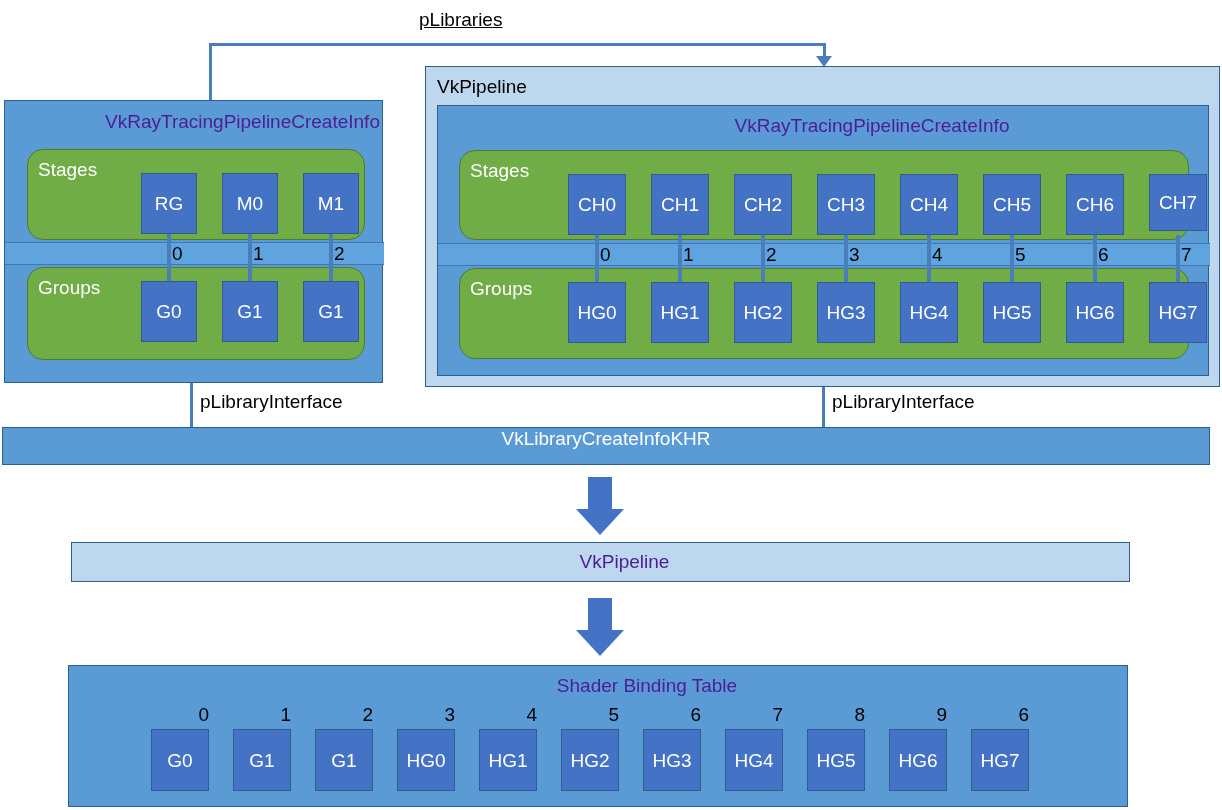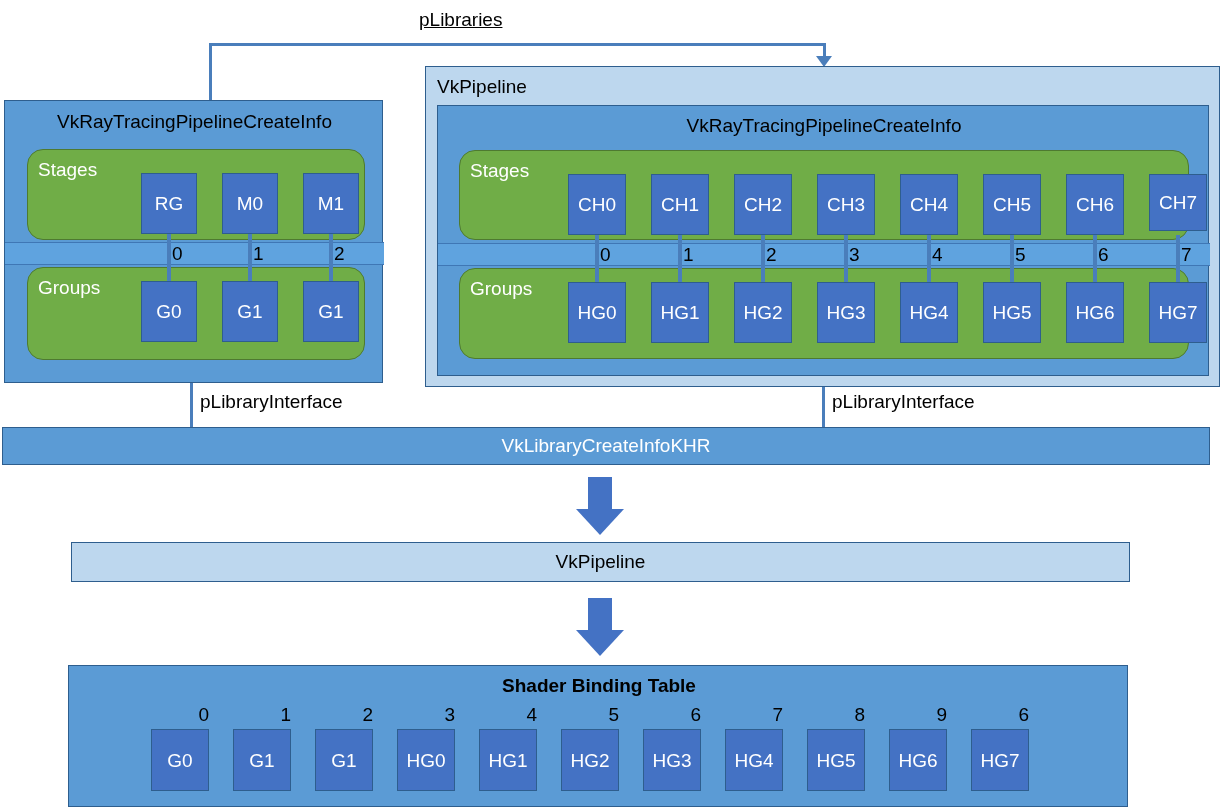--- a/index.html
+++ b/index.html
@@ -36,24 +36,25 @@
     color:#ffffff;
     display:flex;
     align-items:center;
     justify-content:center;
     font-size:19px;
     line-height:1;
     white-space:nowrap;
   }
 
   .title-dark{
-    color:#000000;
+    color:#4c1d95;
     font-size:19px;
     text-align:center;
     white-space:nowrap;
+    margin-left:48px;
   }
   .title-white{
     color:#ffffff;
     font-size:19px;
     text-align:center;
     white-space:nowrap;
   }
   .label-white{
     color:#ffffff;
     font-size:19px;
@@ -202,40 +203,40 @@
           <div class="abs idx-num" style="left: 743px; top: 139px;">7</div>
           <div class="abs node" style="left: 711px; top: 176px; width: 58px; height: 61px; font-size: 19px;">HG7</div>
         </div>
     </div>
   </div>
 
   <div class="ln" style="left:822px;top:387px;width:3px;height:50px;"></div>
   <div class="arrowhead-down" style="left:815px;top:432px;"></div>
   <div class="abs label-black" style="left:832px;top:391px;">pLibraryInterface</div>
 
-  <div class="abs panel-mid" style="left:2px;top:427px;width:1208px;height:38px;display:flex;align-items:center;justify-content:center;">
+  <div class="abs panel-mid" style="left:2px;top:427px;width:1208px;height:38px;display:flex;justify-content:center;">
     <span class="title-white">VkLibraryCreateInfoKHR</span>
   </div>
 
   <div class="fatarrow" style="left:576px;top:477px;width:48px;height:58px;">
     <div class="shaft" style="height:34px;"></div>
     <div class="head" style="top:32px;"></div>
   </div>
 
   <div class="abs panel-light" style="left:71px;top:542px;width:1059px;height:40px;display:flex;align-items:center;justify-content:center;">
     <span class="title-dark">VkPipeline</span>
   </div>
 
   <div class="fatarrow" style="left:576px;top:598px;width:48px;height:58px;">
     <div class="shaft" style="height:34px;"></div>
     <div class="head" style="top:32px;"></div>
   </div>
 
   <div class="abs panel-mid" style="left:68px;top:665px;width:1060px;height:142px;">
-    <div class="abs title-dark" style="left:0;top:9px;width:1060px;font-weight:bold;">Shader Binding Table</div>
+    <div class="abs title-dark" style="left:0;top:9px;width:1060px;">Shader Binding Table</div>
     <div class="abs" id="sbt-entries" style="left:0;top:0;width:1060px;height:142px;">
         <div class="abs idx-num" style="left: 82px; width: 58px; text-align: right; top: 39px;">0</div>
         <div class="abs node" style="left: 82px; top: 63px; width: 58px; height: 62px;">G0</div>
         <div class="abs idx-num" style="left: 164px; width: 58px; text-align: right; top: 39px;">1</div>
         <div class="abs node" style="left: 164px; top: 63px; width: 58px; height: 62px;">G1</div>
         <div class="abs idx-num" style="left: 246px; width: 58px; text-align: right; top: 39px;">2</div>
         <div class="abs node" style="left: 246px; top: 63px; width: 58px; height: 62px;">G1</div>
         <div class="abs idx-num" style="left: 328px; width: 58px; text-align: right; top: 39px;">3</div>
         <div class="abs node" style="left: 328px; top: 63px; width: 58px; height: 62px;">HG0</div>
         <div class="abs idx-num" style="left: 410px; width: 58px; text-align: right; top: 39px;">4</div>

